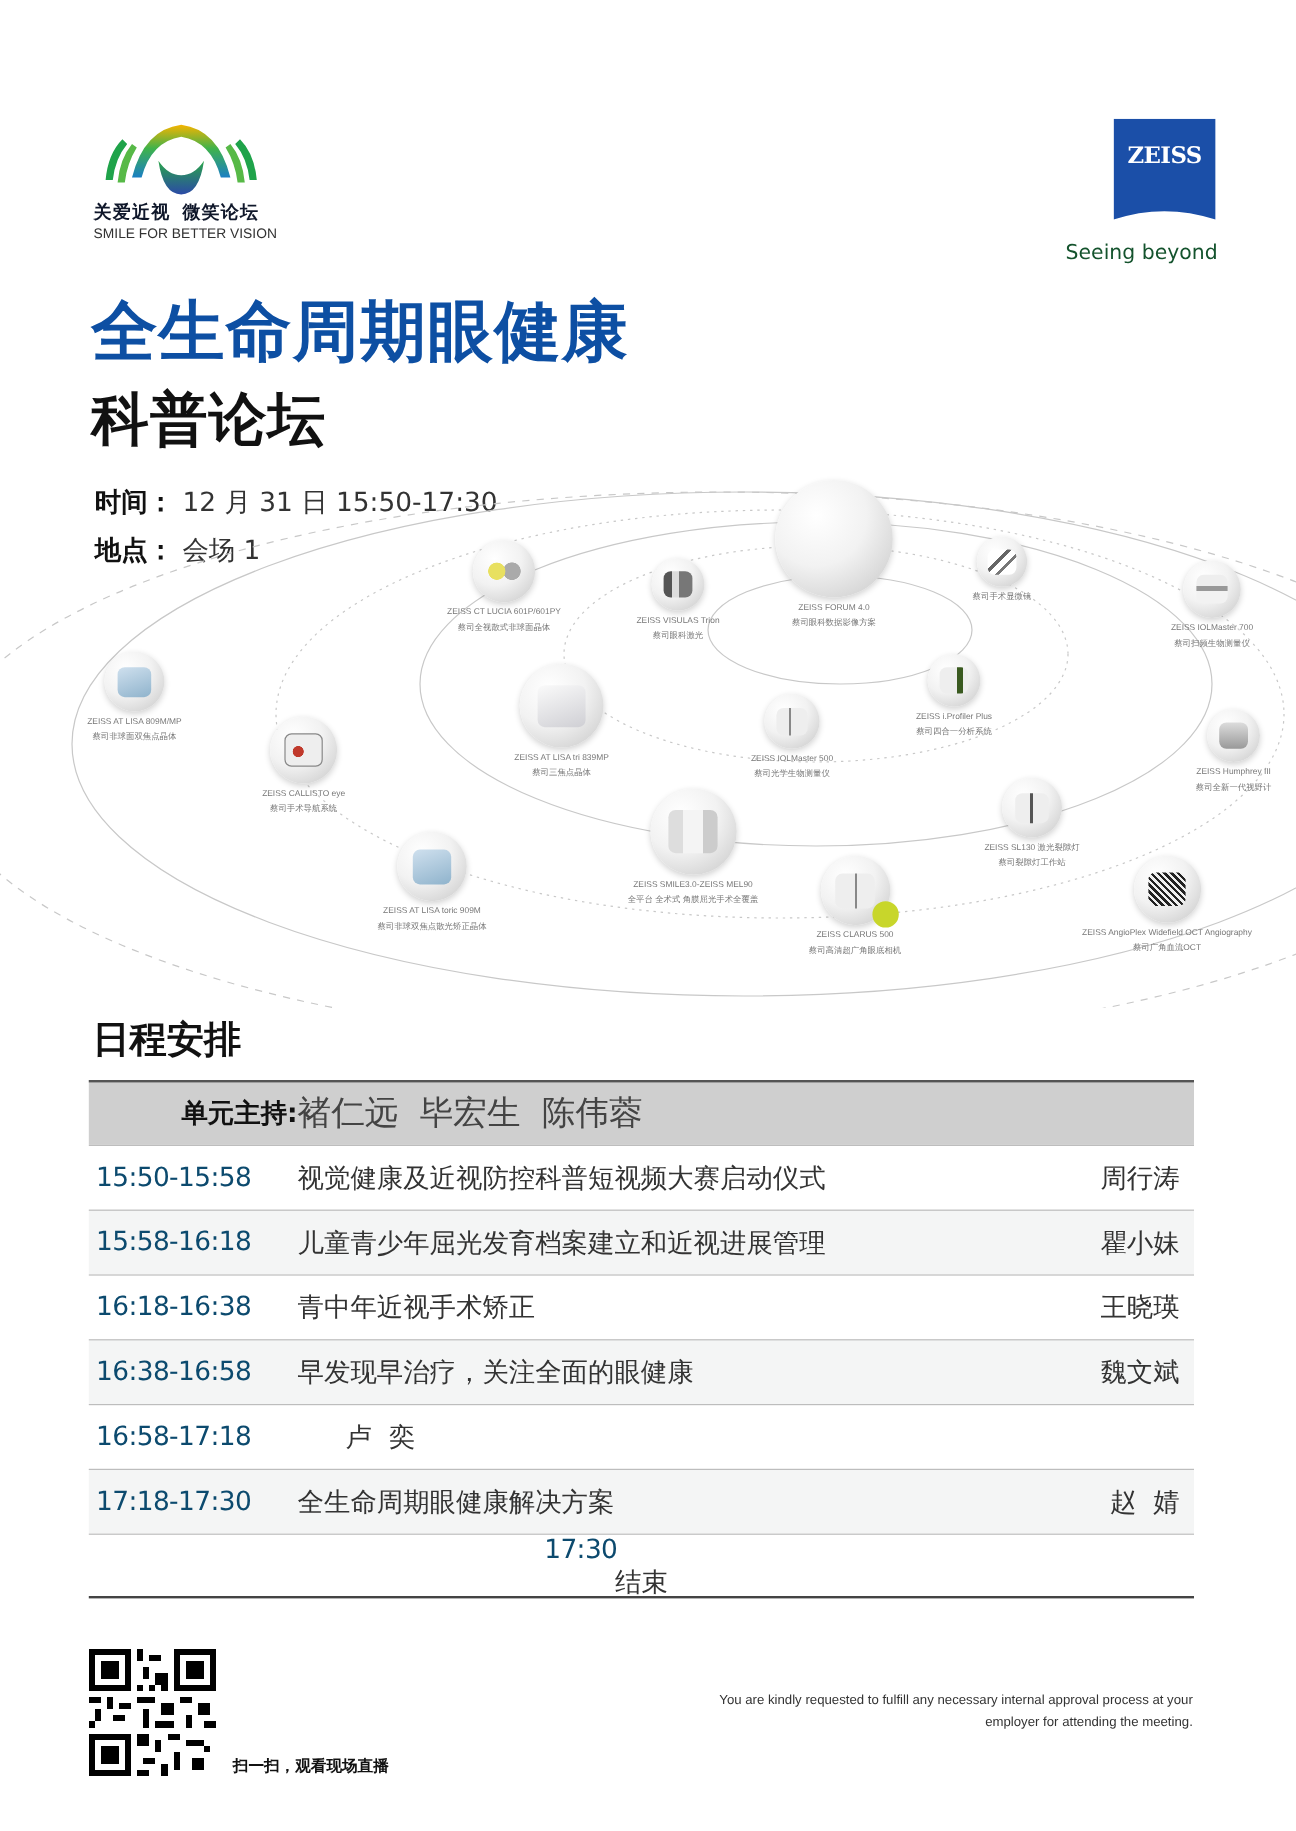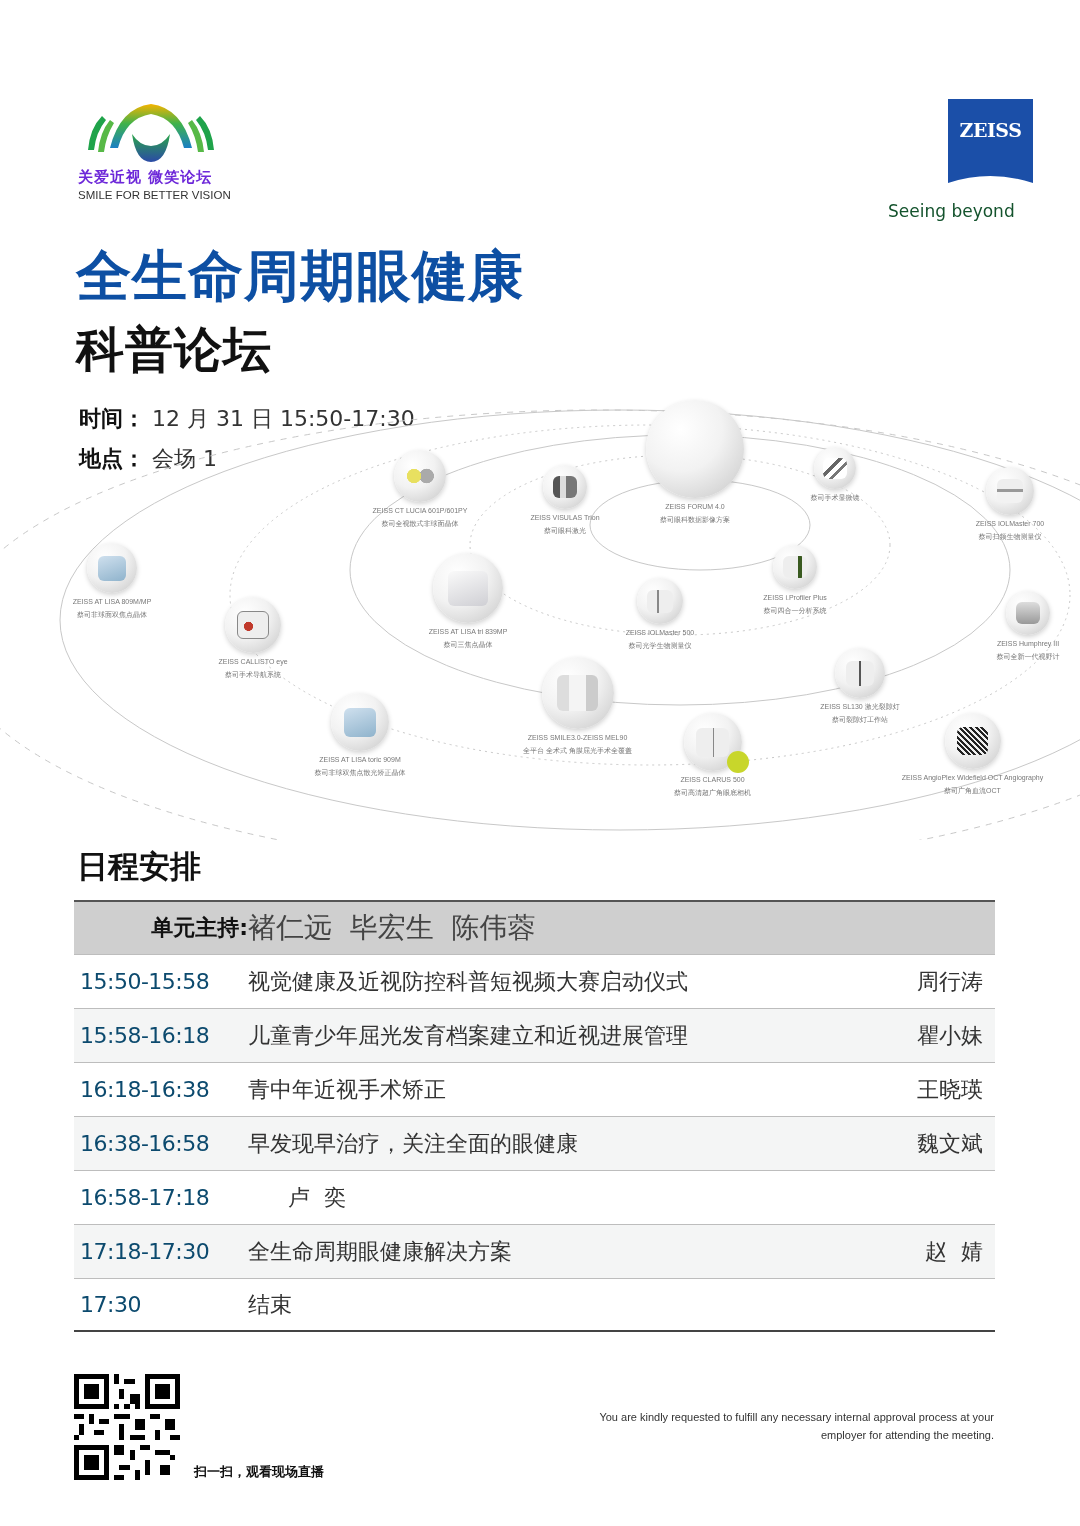--- a/index.html
+++ b/index.html
@@ -2,24 +2,24 @@
 <html><head>
 <meta charset="utf-8">
 <style>
   * { box-sizing: border-box; margin: 0; padding: 0; }
   html, body { width: 1080px; height: 1526px; background: #ffffff; overflow: hidden; }
   body { position: relative; font-family: "DejaVu Sans", "Liberation Sans", sans-serif; color: #1a1a1a; }
 
   
   .smile-logo { position: absolute; left: 78px; top: 98px; width: 150px; height: 110px; }
   .smile-logo svg { position: absolute; left: 2px; top: 0; }
-  .smile-cn { position: absolute; left: 0; top: 70px; font-size: 15px; font-weight: bold; color: #6d28d9; letter-spacing: 1px; white-space: nowrap; }
+  .smile-cn { position: absolute; left: 0; top: 70px; font-size: 15px; font-weight: bold; color: #0f172a; letter-spacing: 1px; white-space: nowrap; font-family: Liberation Mono, monospace; }
   .smile-en { position: absolute; left: 0; top: 91px; font-size: 11.5px; color: #333; white-space: nowrap; font-family: "Liberation Sans", sans-serif; }
 
-  .zeiss-logo { position: absolute; left: 948px; top: 99px; width: 97px; height: 85px; }
+  .zeiss-logo { position: absolute; left: 928px; top: 99px; width: 97px; height: 85px; }
   .zeiss-word { position: absolute; left: 0; top: 20px; width: 85px; text-align: center; color: #fff; font-family: "DejaVu Serif", serif; font-weight: bold; font-size: 19px; letter-spacing: -0.5px; }
   .zeiss-tag { position: absolute; left: 888px; top: 201px; font-size: 17px; color: #14532d; font-family: "DejaVu Sans", sans-serif; white-space: nowrap; }
 
   
   .title-1 { position: absolute; left: 76px; top: 240px; font-size: 55px; font-weight: bold; color: #0d4fa3; letter-spacing: 1px; white-space: nowrap; }
   .title-2 { position: absolute; left: 76px; top: 318px; font-size: 48px; font-weight: bold; color: #111; letter-spacing: 1px; white-space: nowrap; }
 
   .info-row { position: absolute; left: 79px; font-size: 22px; white-space: nowrap; }
   .info-label { font-weight: bold; color: #111; }
   .info-value { color: #333; }
@@ -39,21 +39,21 @@
       radial-gradient(circle at 35% 30%, #f5f5f5 0%, #b0a89a 45%, #6a5a4a 75%, #222 100%);
     box-shadow: 0 6px 10px rgba(0,0,0,0.3); }
   .badge-green { position: absolute; width: 22px; height: 22px; border-radius: 50%; background: #c8d62b; }
 
   
   .sched-title { position: absolute; left: 77px; top: 846px; font-size: 31px; font-weight: bold; color: #111; white-space: nowrap; }
   .sched { position: absolute; left: 74px; top: 900px; width: 921px; }
   .sched-host { height: 54px; background: #cfcfcf; border-top: 2px solid #555; display: flex; align-items: center; }
   .sched-row { height: 54px; display: flex; align-items: center; border-top: 1px solid #bdbdbd; }
   .sched-row.alt { background: #f4f5f5; }
-  .sched-row.last { border-bottom: 2px solid #444; }
+  .sched-row.last { border-bottom: 2px solid #444; flex-direction: column; }
   .c-time { width: 174px; padding-left: 6px; font-size: 22px; color: #0c4a6e; white-space: nowrap; font-family: "DejaVu Sans", sans-serif; letter-spacing: -0.5px; }
   .c-topic { flex: 1; font-size: 22px; color: #333; white-space: nowrap; }
   .c-speaker { width: 110px; text-align: right; padding-right: 12px; font-size: 22px; color: #333; white-space: pre; }
   .host-label { width: 174px; padding-left: 6px; font-size: 22px; font-weight: bold; color: #111; white-space: nowrap; text-align: right; }
   .host-names { font-size: 28px; color: #444; white-space: pre; }
 
   
   .qr { position: absolute; left: 74px; top: 1374px; width: 106px; height: 106px; background: #fff; }
   .qr-caption { position: absolute; left: 194px; top: 1463px; font-size: 13px; font-weight: bold; color: #111; white-space: nowrap; }
   .notice { position: absolute; right: 86px; top: 1404px; text-align: right; }

